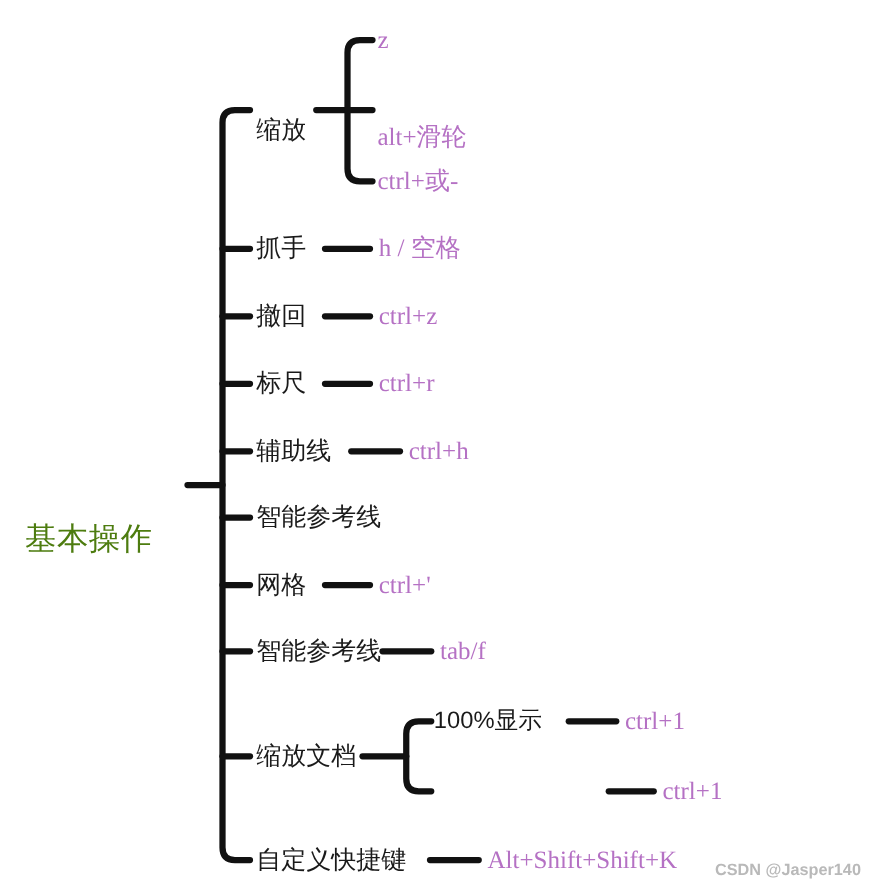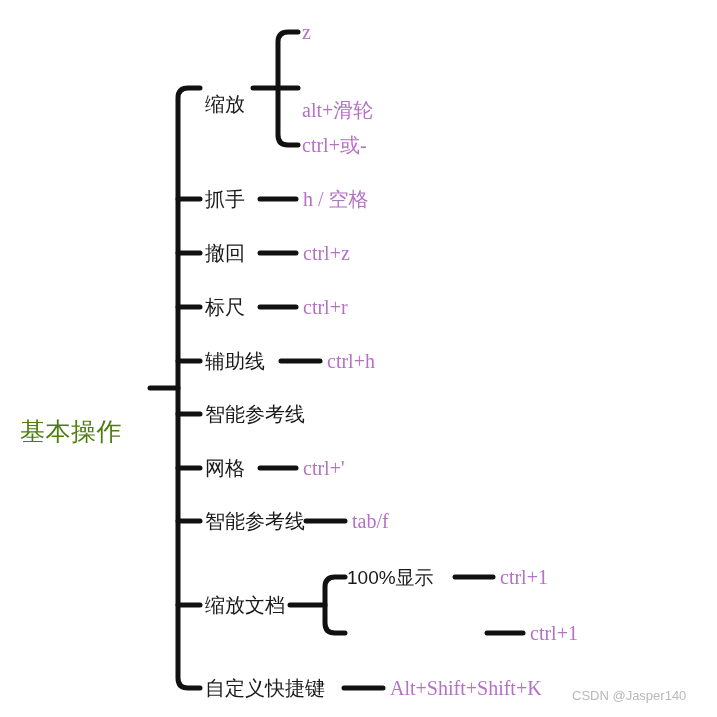--- a/index.html
+++ b/index.html
@@ -52,20 +52,21 @@
     font-family: "Liberation Serif", "DejaVu Serif", serif;
     font-size: 20px;
     color: #b571c4;
   }
   .watermark {
     position: absolute;
     font-family: "Liberation Sans", "DejaVu Sans", sans-serif;
     font-size: 13px;
     color: #b9b9b9;
     white-space: nowrap;
+    font-weight: bold;
   }
 </style>
 </head>
 <body>
 
 <div id="canvas">
 
   <svg id="wires" viewBox="0 0 717 717" xmlns="http://www.w3.org/2000/svg">
     <g fill="none" stroke="#111111" stroke-width="5" stroke-linecap="round" stroke-linejoin="round">
 

